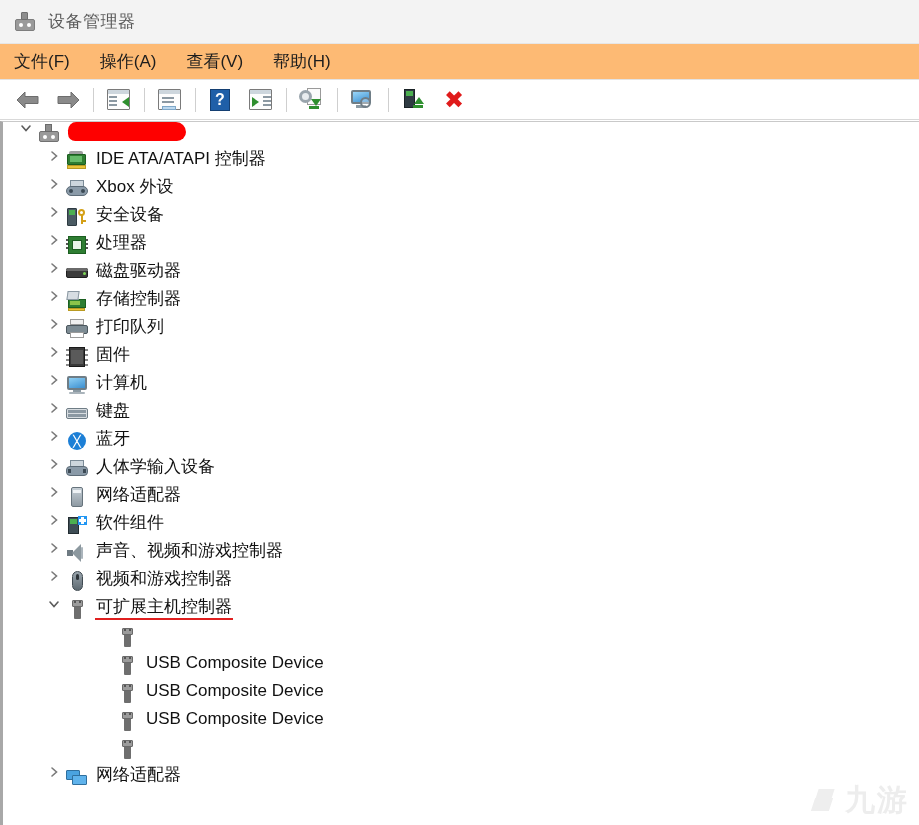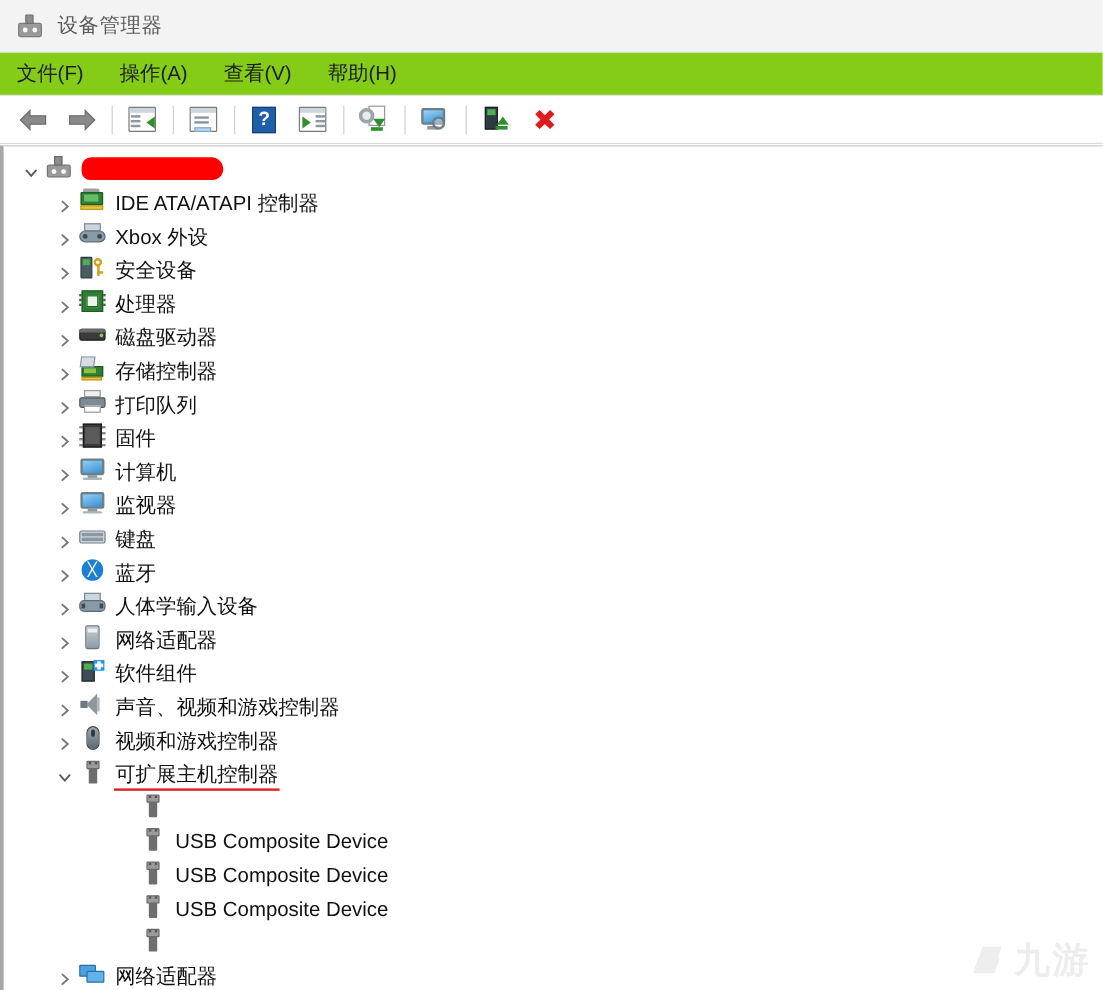--- a/index.html
+++ b/index.html
@@ -58,21 +58,21 @@
   .title-icon .dot2 { left: 13px; }
   .title-text {
     font-size: 17px;
     color: #5a5a5a;
     letter-spacing: 0.5px;
   }
 
   
   .menubar {
     height: 36px;
-    background: #84cc16;
+    background: #fdba74;
     display: flex;
     align-items: center;
     padding-left: 14px;
     border-bottom: 1px solid #e3e3e3;
   }
   .menu-item {
     font-size: 17px;
     color: #1d1d1d;
     margin-right: 30px;
     cursor: default;
@@ -112,21 +112,21 @@
     width: 919px;
     height: 704px;
     background: #ffffff;
     border-left: 3px solid #a8a8a8;
     border-top: 1px solid #c9c9c9;
     overflow: hidden;
   }
   .row {
     height: 28px;
     display: flex;
-    align-items: flex-end;
+    align-items: flex-start;
     white-space: nowrap;
     position: relative;
   }
   .chev {
     width: 22px;
     display: flex;
     align-items: center;
     justify-content: center;
     flex: 0 0 auto;
     color: #6d6d6d;
@@ -596,36 +596,20 @@
           </div>
           <div class="label">计算机</div>
         </div>
         <div class="row lvl1">
           <div class="chev">
             <svg width="12" height="12" viewBox="0 0 12 12">
               <path d="M4 2 L8.5 6 L4 10" stroke="#7a7a7a" stroke-width="1.6" fill="none" stroke-linecap="round"></path>
             </svg>
           </div>
           <div class="ticon">
-            <div class="ic ic-mon">
-              <div class="m1"></div>
-              <div class="m2"></div>
-              <div class="m3"></div>
-              <div class="m4"></div>
-            </div>
-          </div>
-          <div class="label">监视器</div>
-        </div>
-        <div class="row lvl1">
-          <div class="chev">
-            <svg width="12" height="12" viewBox="0 0 12 12">
-              <path d="M4 2 L8.5 6 L4 10" stroke="#7a7a7a" stroke-width="1.6" fill="none" stroke-linecap="round"></path>
-            </svg>
-          </div>
-          <div class="ticon">
             <div class="ic ic-kb">
               <div class="k1"></div>
               <div class="k2"></div>
               <div class="k3"></div>
             </div>
           </div>
           <div class="label">键盘</div>
         </div>
         <div class="row lvl1">
           <div class="chev">

